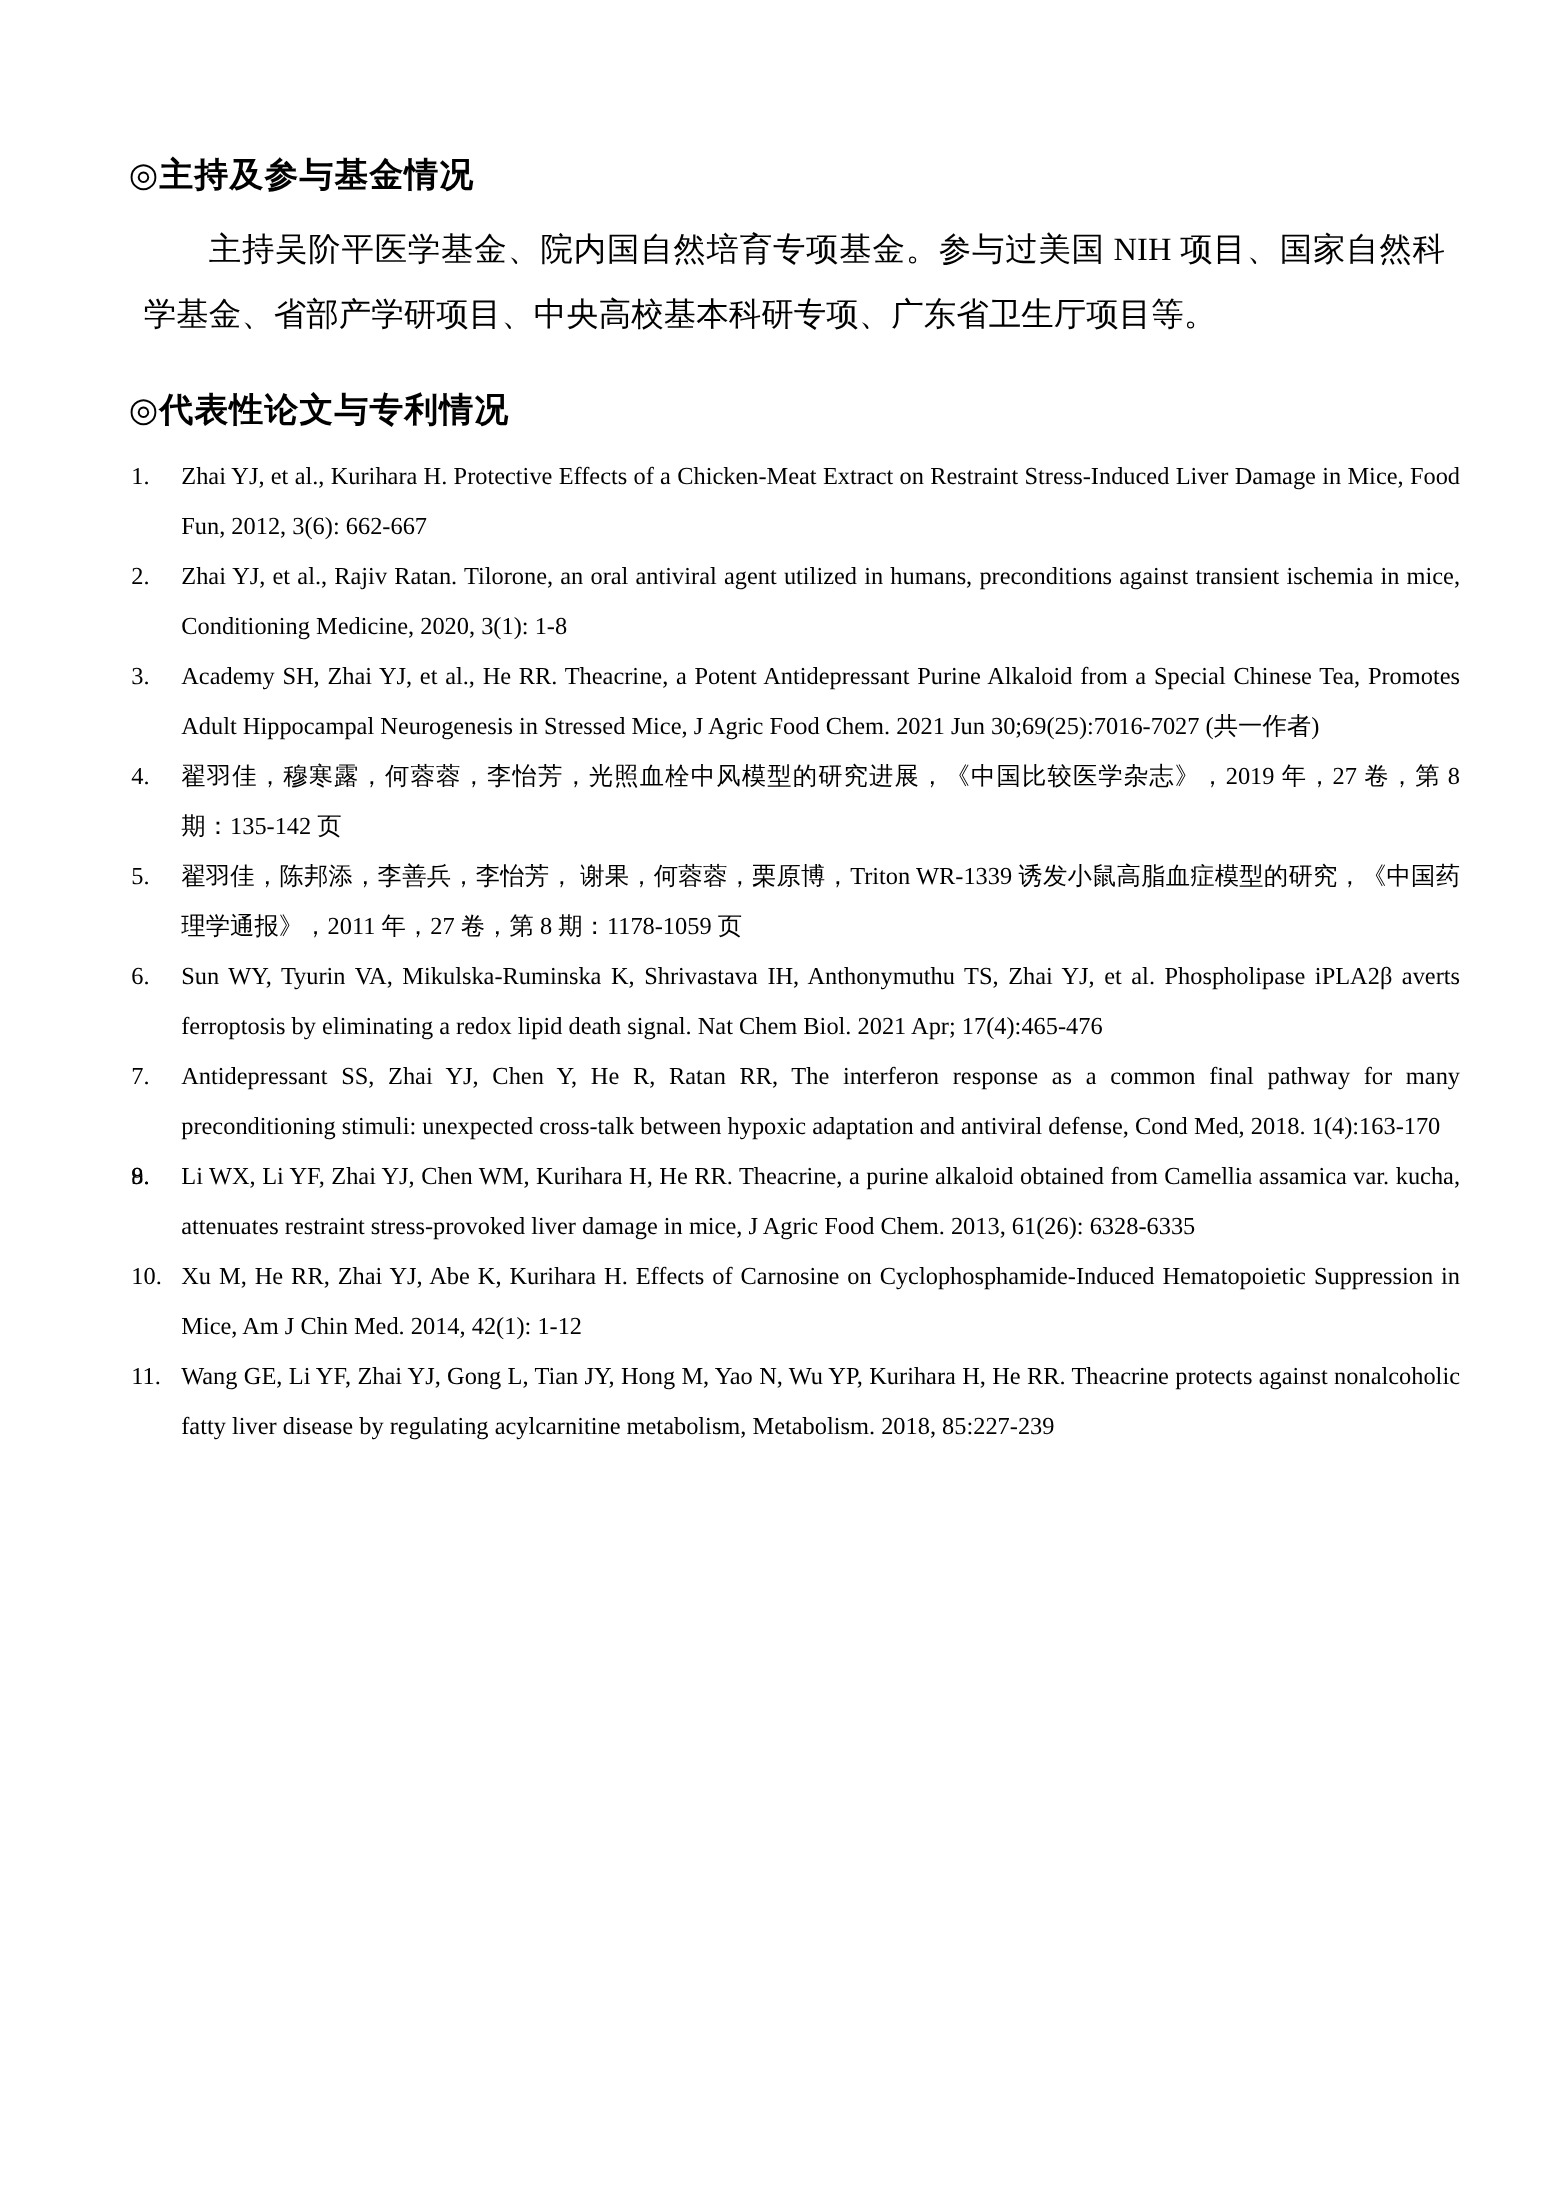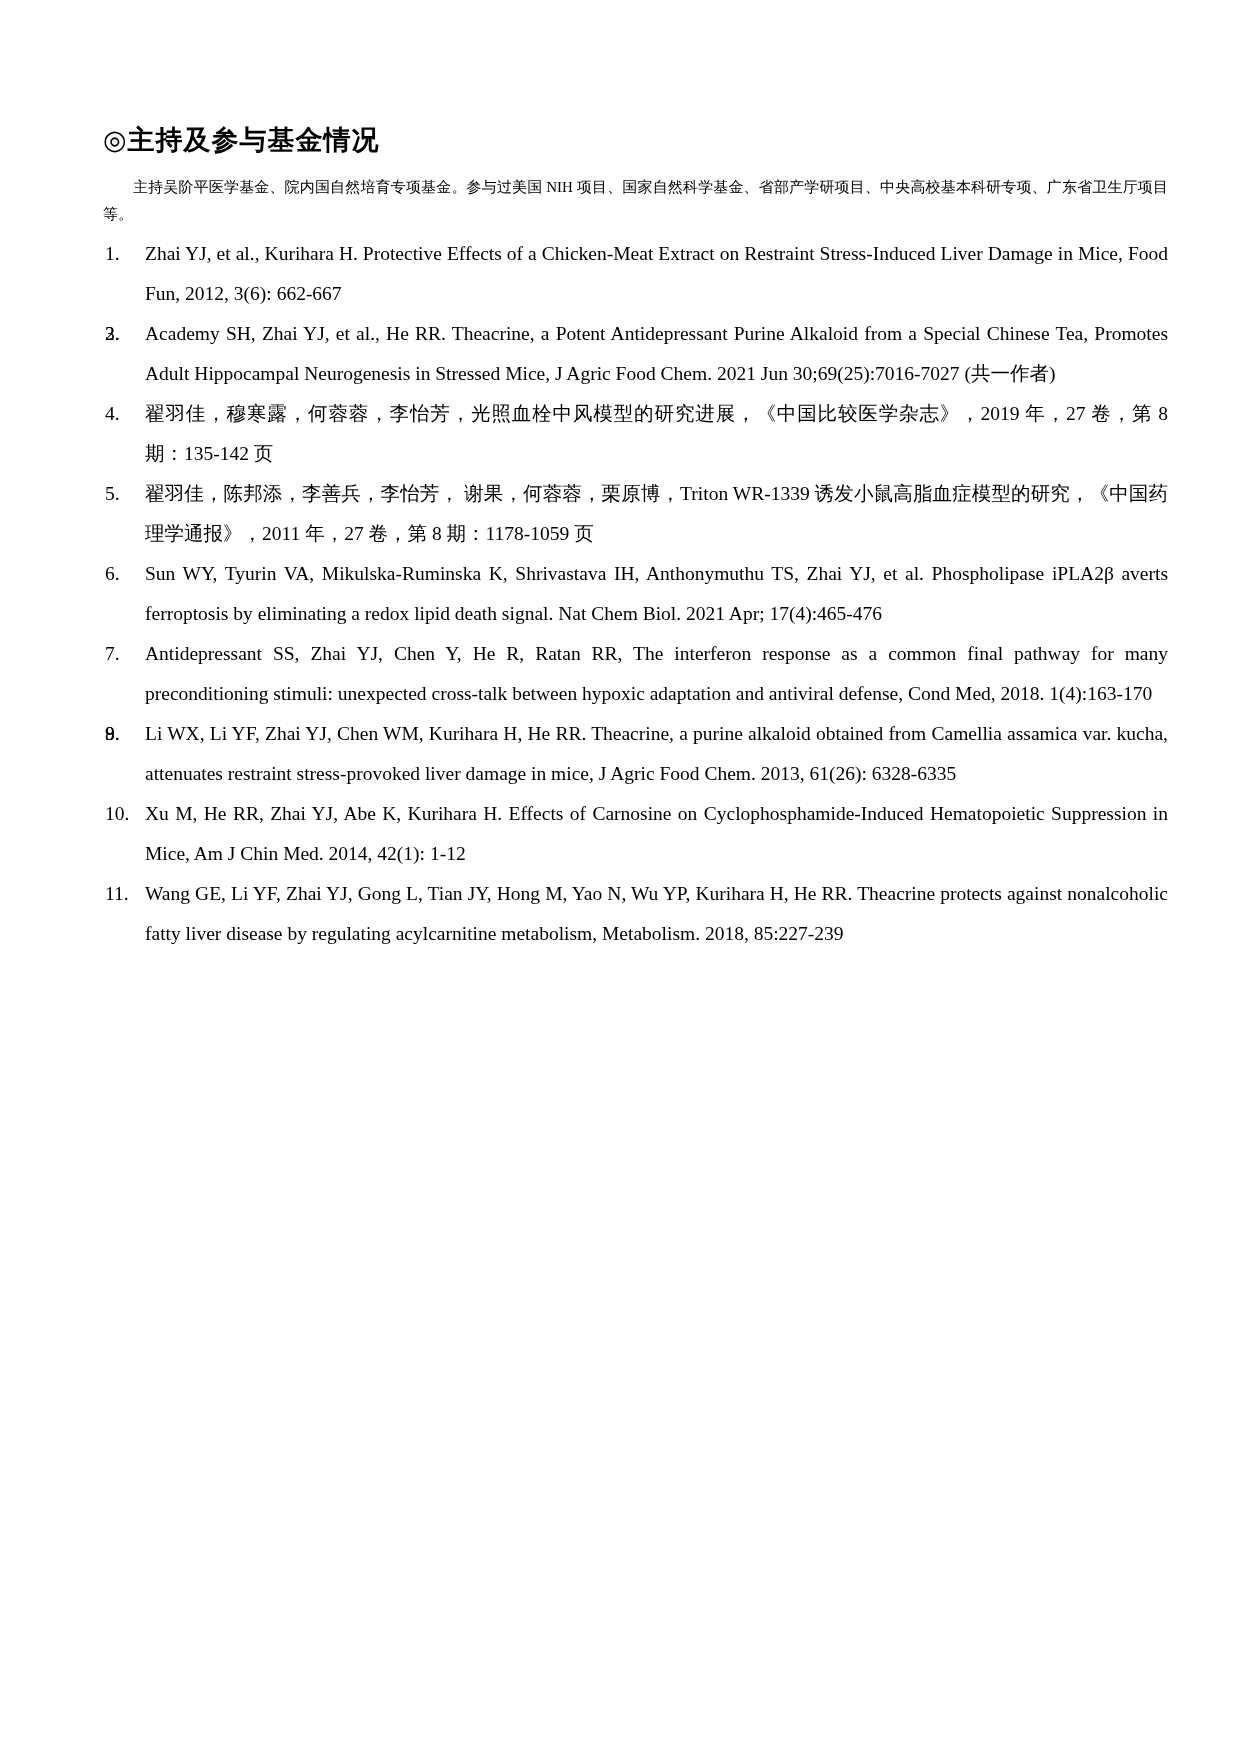--- a/index.html
+++ b/index.html
@@ -22,25 +22,25 @@
     font-size: 27px;
     font-weight: bold;
     margin: 32px 0 16px 0;
     letter-spacing: 1px;
     font-family: "Liberation Serif", "DejaVu Serif", serif;
   }
   section:first-child h2.sec-heading {
     margin-top: 0;
   }
   p.body-para {
-    font-size: 15px;
-    line-height: 27px;
+    font-size: 26px;
+    line-height: 52px;
     text-align: justify;
     text-indent: 2em;
-    margin: 0;
+    margin: 12px;
   }
   .pub-list {
     margin-top: 6px;
   }
   .pub-item {
     position: relative;
     padding-left: 42px;
     font-size: 19.5px;
     line-height: 40px;
     text-align: justify;
@@ -60,23 +60,24 @@
 
 <div class="page">
 
   <section>
     <h2 class="sec-heading">◎主持及参与基金情况</h2>
     <p class="body-para">主持吴阶平医学基金、院内国自然培育专项基金。参与过美国 NIH 项目、国家自然科学基金、省部产学研项目、中央高校基本科研专项、广东省卫生厅项目等。</p>
   </section>
 
 
   <section>
+    <h2 class="sec-heading">◎代表性论文与专利情况</h2>
     <div class="pub-list">
         <div class="pub-item"><span class="pub-num">1.</span><span class="pub-body"><b>Zhai YJ</b><span>, et al., Kurihara H. Protective Effects of a Chicken-Meat Extract on Restraint Stress-Induced Liver Damage in Mice, Food Fun, 2012, 3(6): 662-667</span></span></div>
-        <div class="pub-item"><span class="pub-num">2.</span></div>
+        <div class="pub-item"><span class="pub-num">2.</span><span class="pub-body"><b>Zhai YJ</b><span>, et al., Rajiv Ratan. Tilorone, an oral antiviral agent utilized in humans, preconditions against transient ischemia in mice, Conditioning Medicine, 2020, 3(1): 1-8</span></span></div>
         <div class="pub-item"><span class="pub-num">3.</span><span class="pub-body"><span>Academy SH, </span><b>Zhai YJ</b><span>, et al., He RR. Theacrine, a Potent Antidepressant Purine Alkaloid from a Special Chinese Tea, Promotes Adult Hippocampal Neurogenesis in Stressed Mice, J Agric Food Chem. 2021 Jun 30;69(25):7016-7027 (共一作者)</span></span></div>
         <div class="pub-item"><span class="pub-num">4.</span><span class="pub-body"><b>翟羽佳</b><span>，穆寒露，何蓉蓉，李怡芳，光照血栓中风模型的研究进展，《中国比较医学杂志》，2019 年，27 卷，第 8 期：135-142 页</span></span></div>
         <div class="pub-item"><span class="pub-num">5.</span><span class="pub-body"><b>翟羽佳</b><span>，陈邦添，李善兵，李怡芳， 谢果，何蓉蓉，栗原博，Triton WR-1339 诱发小鼠高脂血症模型的研究，《中国药理学通报》，2011 年，27 卷，第 8 期：1178-1059 页</span></span></div>
         <div class="pub-item"><span class="pub-num">6.</span><span class="pub-body"><span>Sun WY, Tyurin VA, Mikulska-Ruminska K, Shrivastava IH, Anthonymuthu TS, </span><b>Zhai YJ</b><span>, et al. Phospholipase iPLA2β averts ferroptosis by eliminating a redox lipid death signal. Nat Chem Biol. 2021 Apr; 17(4):465-476</span></span></div>
         <div class="pub-item"><span class="pub-num">7.</span><span class="pub-body"><span>Antidepressant SS, </span><b>Zhai YJ</b><span>, Chen Y, He R, Ratan RR, The interferon response as a common final pathway for many preconditioning stimuli: unexpected cross-talk between hypoxic adaptation and antiviral defense, Cond Med, 2018. 1(4):163-170</span></span></div>
         <div class="pub-item"><span class="pub-num">8.</span></div>
         <div class="pub-item"><span class="pub-num">9.</span><span class="pub-body"><span>Li WX, Li YF, </span><b>Zhai YJ</b><span>, Chen WM, Kurihara H, He RR. Theacrine, a purine alkaloid obtained from Camellia assamica var. kucha, attenuates restraint stress-provoked liver damage in mice, J Agric Food Chem. 2013, 61(26): 6328-6335</span></span></div>
         <div class="pub-item"><span class="pub-num">10.</span><span class="pub-body"><span>Xu M, He RR, </span><b>Zhai YJ</b><span>, Abe K, Kurihara H. Effects of Carnosine on Cyclophosphamide-Induced Hematopoietic Suppression in Mice, Am J Chin Med. 2014, 42(1): 1-12</span></span></div>
         <div class="pub-item"><span class="pub-num">11.</span><span class="pub-body"><span>Wang GE, Li YF, </span><b>Zhai YJ</b><span>, Gong L, Tian JY, Hong M, Yao N, Wu YP, Kurihara H, He RR. Theacrine protects against nonalcoholic fatty liver disease by regulating acylcarnitine metabolism, Metabolism. 2018, 85:227-239</span></span></div>
       </div>

